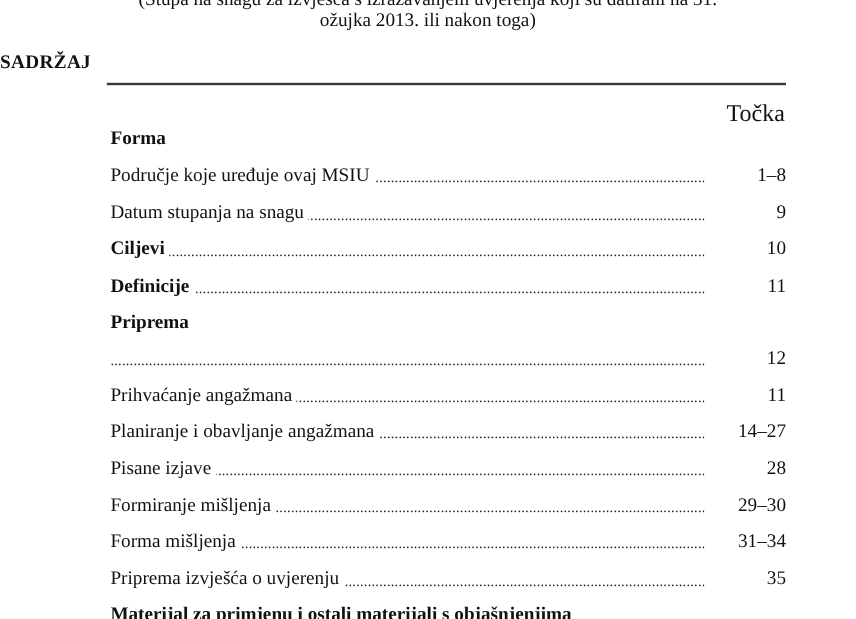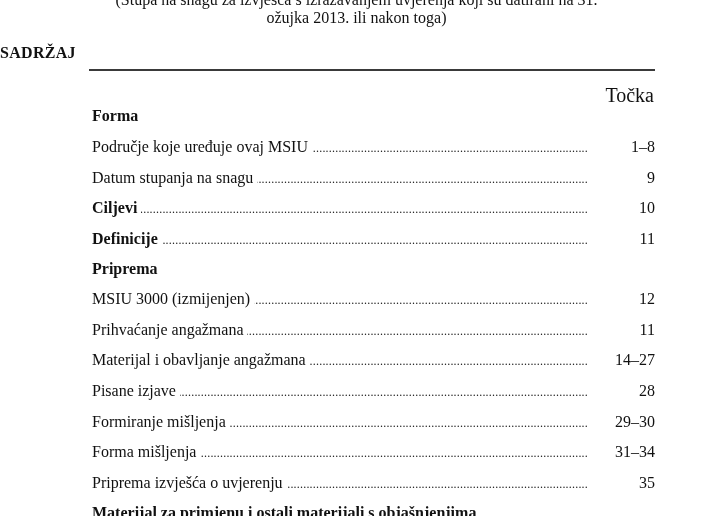--- a/index.html
+++ b/index.html
@@ -137,33 +137,32 @@
     <span class="label">Definicije</span>
     <span class="num">11</span>
   </div>
 
   <div class="row heading" style="top:259px">
     <span class="label">Priprema</span>
   </div>
 
   <div class="row" style="top:289px">
     <span class="leader">................................................................................................................................................................</span>
-    <span class="label">MSIU 3000 (izmijenjen)</span>
     <span class="num">12</span>
   </div>
 
   <div class="row" style="top:320px">
     <span class="leader">................................................................................................................................................................</span>
     <span class="label">Prihvaćanje angažmana</span>
     <span class="num">11</span>
   </div>
 
   <div class="row" style="top:350px">
     <span class="leader">................................................................................................................................................................</span>
-    <span class="label">Materijal i obavljanje angažmana</span>
+    <span class="label">Planiranje i obavljanje angažmana</span>
     <span class="num">14–27</span>
   </div>
 
   <div class="row" style="top:381px">
     <span class="leader">................................................................................................................................................................</span>
     <span class="label">Pisane izjave</span>
     <span class="num">28</span>
   </div>
 
   <div class="row" style="top:412px">

